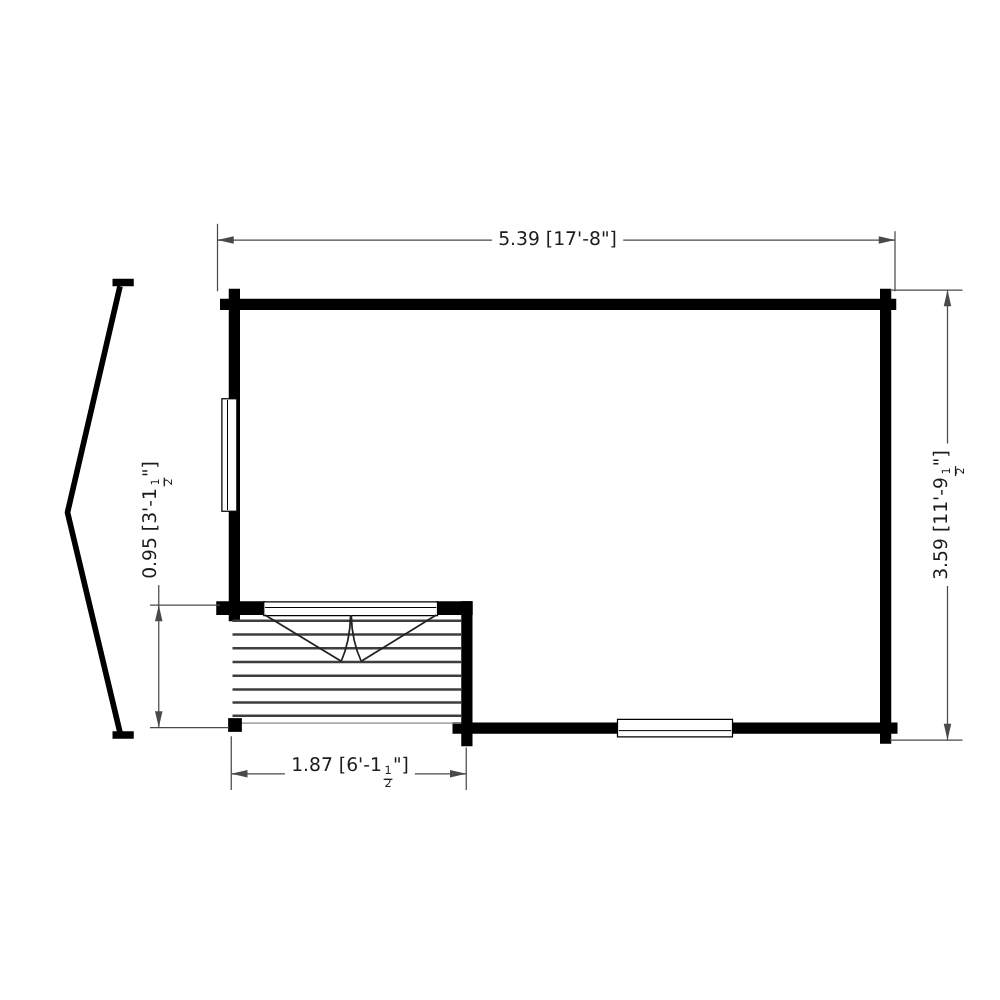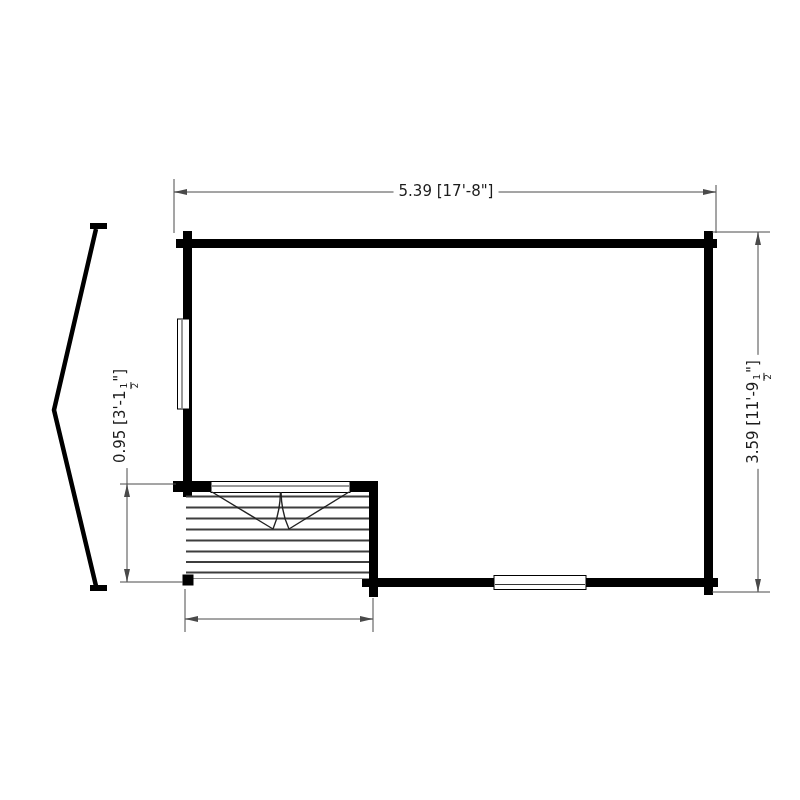--- a/index.html
+++ b/index.html
@@ -136,14 +136,20 @@
       </span><span>"]</span>
   </div>
 
   <div class="dim-label v" style="left:126px;top:416px;">
     <span>0.95 [3'-1</span><span class="frac">
         <span class="num">1</span>
         <span class="den">2</span>
       </span><span>"]</span>
   </div>
 
+  <div class="dim-label h" style="left:280px;top:618px;">
+    <span>1.87 [6'-1</span><span class="frac">
+        <span class="num">1</span>
+        <span class="den">2</span>
+      </span><span>"]</span>
+  </div>
 
 </div>
 
 </body></html>

